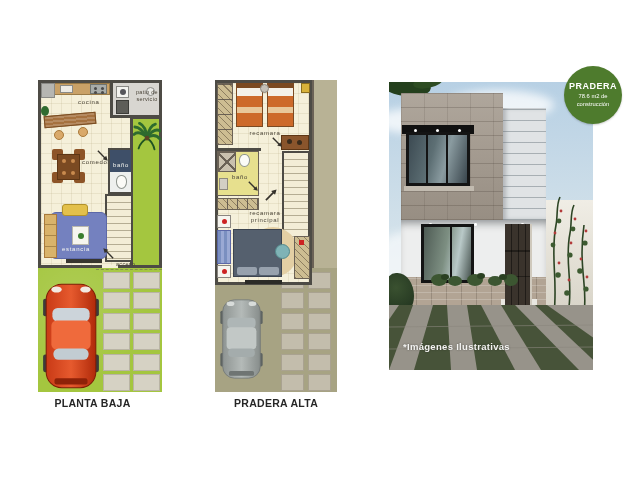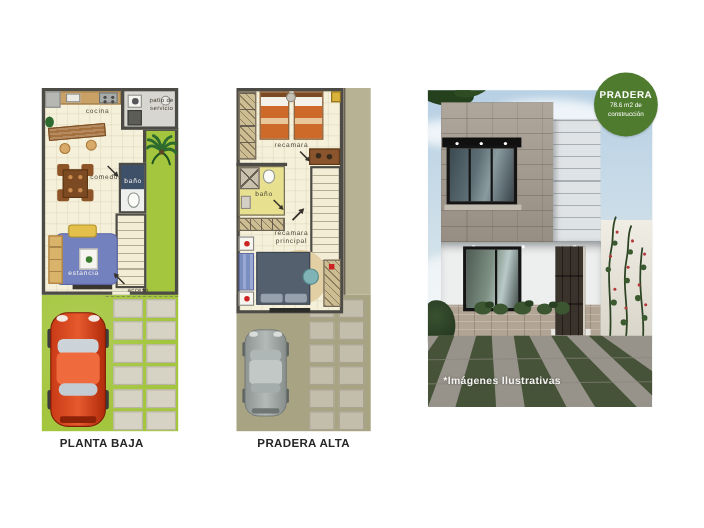--- a/index.html
+++ b/index.html
@@ -372,19 +372,19 @@
       </g>
       <g stroke="#8a867d" stroke-width="1" opacity=".6">
         <line x1="0" y1="22" x2="204" y2="20"></line>
           <line x1="0" y1="44" x2="204" y2="42"></line>
       </g>
     </svg>
 
     <div class="disc" style="left:14px;top:259px;">*Imágenes Ilustrativas</div>
   </section>
 
-  <div class="badge" style="left:540px;top:66px;">
+  <div class="badge" style="left:564px;top:66px;">
     <div class="t">PRADERA</div>
     <div class="s">78.6 m2 de</div>
     <div class="s">construcción</div>
   </div>
 
 </div>
 
 </body></html>

